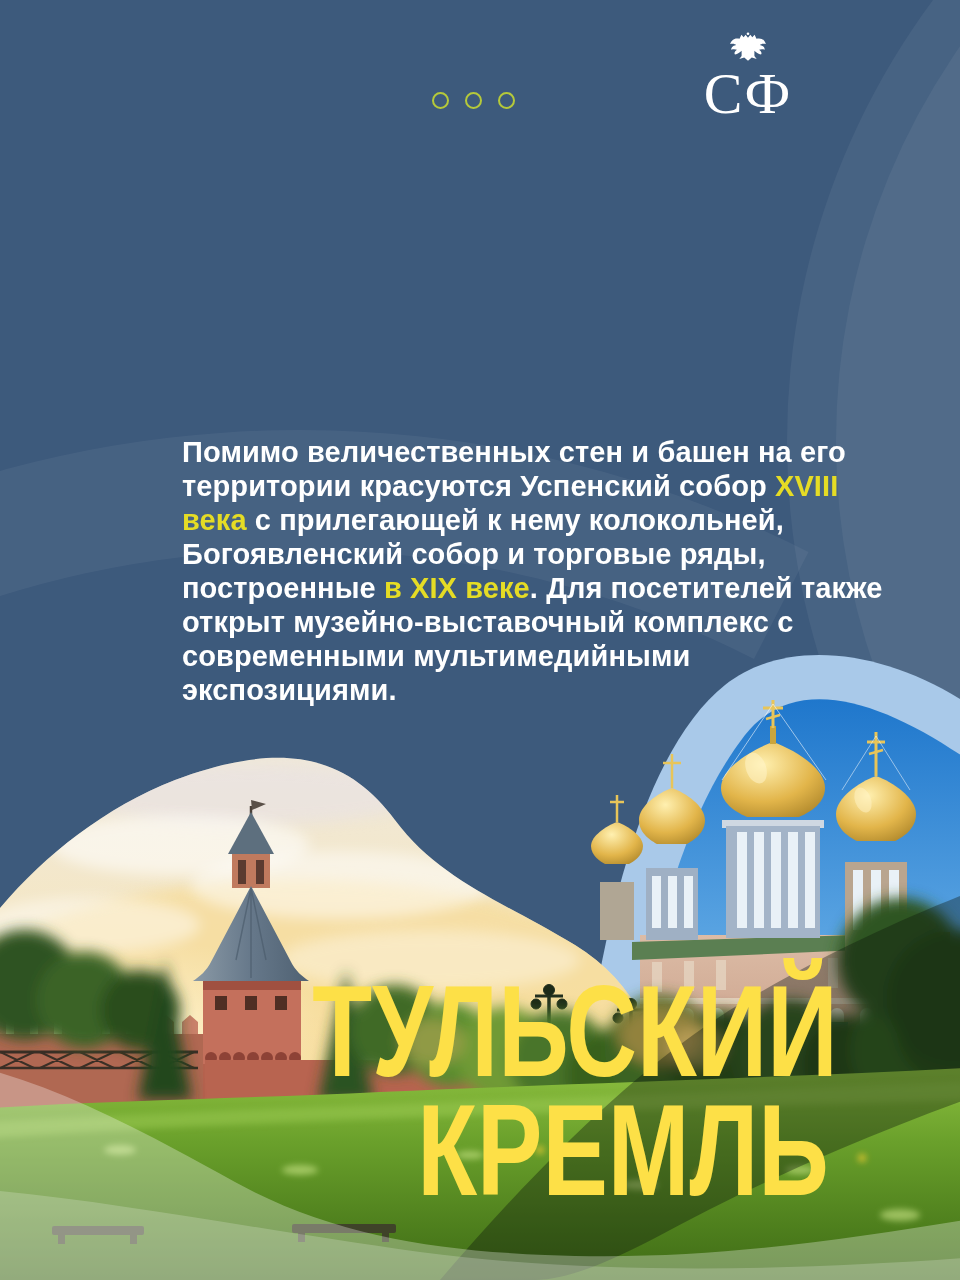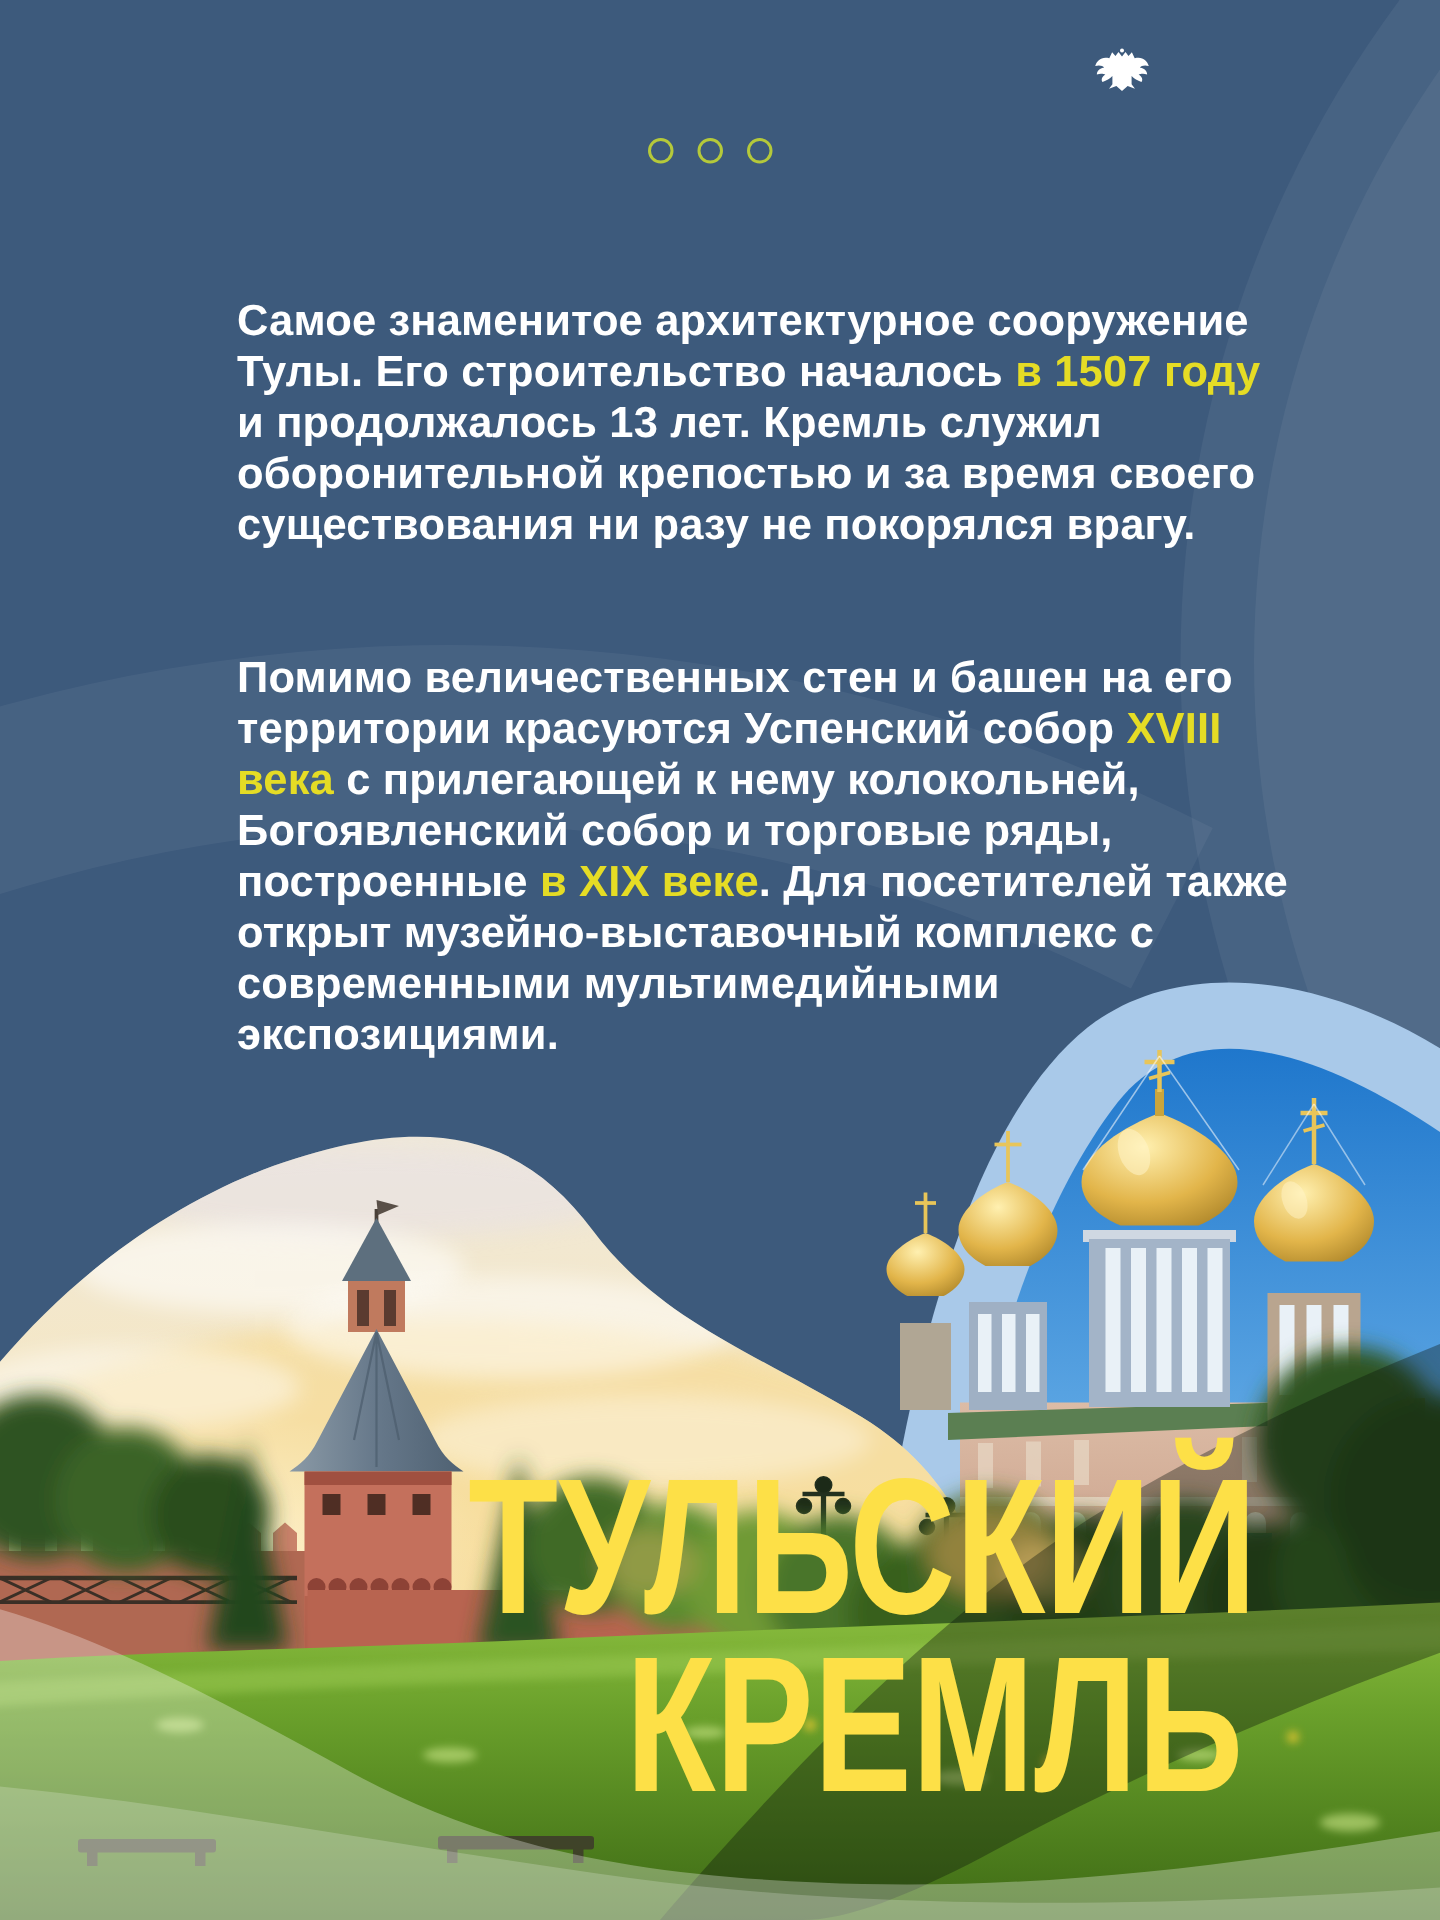--- a/index.html
+++ b/index.html
@@ -18,21 +18,21 @@
   .dot{width:17px;height:17px;border-radius:50%;border:2.5px solid #b5c93a;box-sizing:border-box;}
   .logo{position:absolute;left:688px;top:32px;width:120px;display:flex;
     flex-direction:column;align-items:center;color:#fff;}
   .logo-eagle{width:38px;height:32px;}
   .logo-text{font-family:"Liberation Serif",serif;font-size:58px;line-height:60px;
     letter-spacing:2px;font-weight:400;}
   
   .para{position:absolute;left:158px;width:708px;color:#fff;font-size:29px;
     line-height:34px;font-weight:bold;letter-spacing:.1px;}
   .para .hl{color:#e5dc25;}
-  .p1{top:168px;} .p2{top:406px;}
+  .p1{top:168px;} .p2{top:406px;margin-left:24px;}
   
   .scene{position:absolute;left:0;top:630px;width:960px;height:650px;}
   
   .title{position:absolute;left:190px;top:972px;width:770px;text-align:center;
     color:#fde047;font-weight:bold;font-size:129px;line-height:119px;}
   .title .t-line{display:block;transform:scaleX(0.76);transform-origin:center;}
   .title .t-line2{transform:translateX(48px) scaleX(0.76);}
 </style>
 </head>
 <body>
@@ -54,23 +54,23 @@
       <path fill="#ffffff" d="M20 6 L17.5 2.8 L15.4 5.6 L13 3 L11 7.2
         C 5.5 5.8 2.2 8.8 1 12.8 C 4.2 11.8 6.4 12.8 7.4 13.8
         C 3.2 14.8 2.2 16.8 2.2 18.8 C 5.2 17.8 7.2 18.6 8.2 18.8
         C 5.4 20.8 5.2 22.8 6.2 24 C 9.2 23 11.2 21.8 13.2 19.8
         L 13.2 25.6 L 10.8 28.8 L 16 27 L 20 30.5 L 24 27 L 29.2 28.8 L 26.8 25.6
         L 26.8 19.8 C 28.8 21.8 30.8 23 33.8 24 C 34.8 22.8 34.6 20.8 31.8 18.8
         C 32.8 18.6 34.8 17.8 37.8 18.8 C 37.8 16.8 36.8 14.8 32.6 13.8
         C 33.6 12.8 35.8 11.8 39 12.8 C 37.8 8.8 34.5 5.8 29 7.2 L 27 3 L 24.6 5.6 L 22.5 2.8 Z"></path>
       <circle cx="20" cy="1.8" r="1.4" fill="#ffffff"></circle>
     </svg>
+    <div class="logo-text">СФ</div>
   </div>
 
-  <p class="para p1"><span>Самое знаменитое архитектурное сооружение Тулы. Его строительство началось </span><span class="hl">в 1507 году</span><span> и продолжалось 13 лет. Кремль служил оборонительной крепостью и за время своего существования ни разу не покорялся врагу.</span></p>
   <p class="para p2"><span>Помимо величественных стен и башен на его территории красуются Успенский собор </span><span class="hl">XVIII века</span><span> с прилегающей к нему колокольней, Богоявленский собор и торговые ряды, построенные </span><span class="hl">в XIX веке</span><span>. Для посетителей также открыт музейно-выставочный комплекс с современными мультимедийными экспозициями.</span></p>
 
   <svg class="scene" viewBox="0 0 960 650">
     <defs>
       <linearGradient id="skyB" x1="0" y1="0" x2="0" y2="1">
         <stop offset="0" stop-color="#1f77cc"></stop>
           <stop offset=".45" stop-color="#5fa8e4"></stop>
         <stop offset=".75" stop-color="#a8d2f2"></stop>
           <stop offset="1" stop-color="#e8f3fb"></stop>
       </linearGradient>

